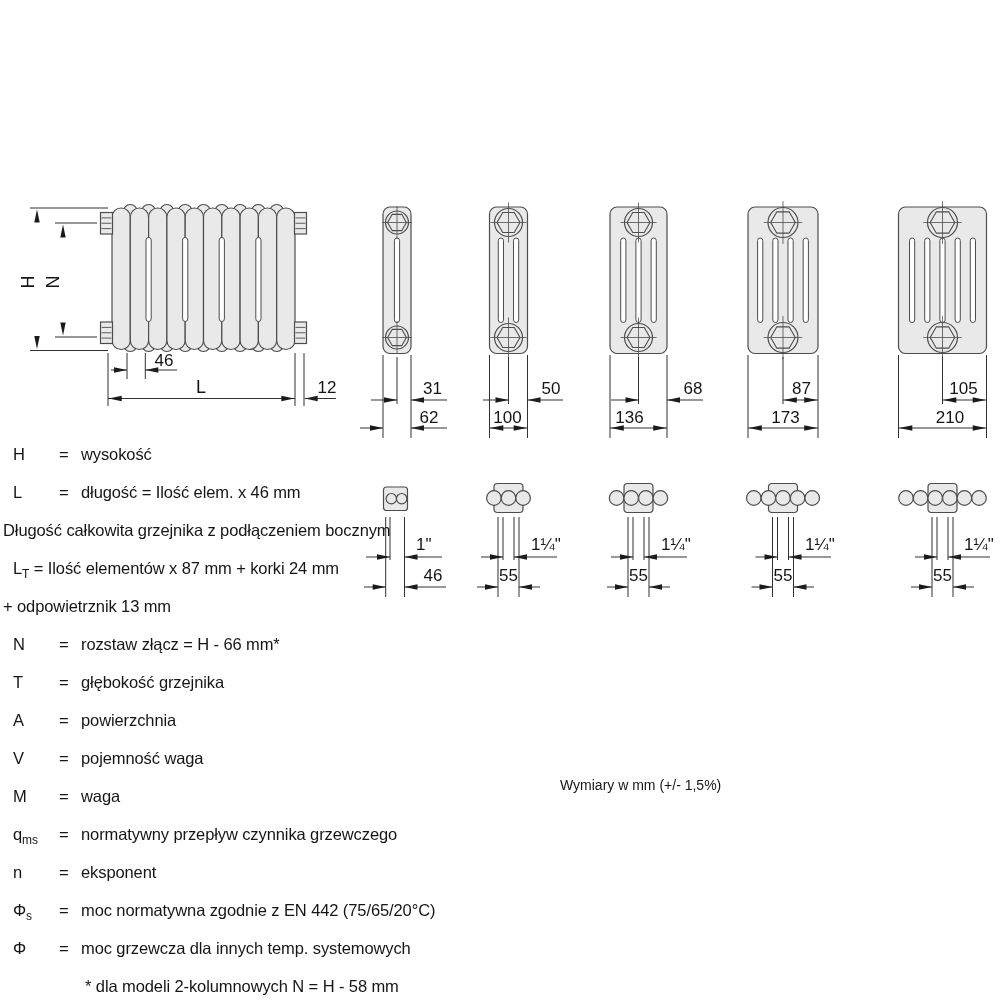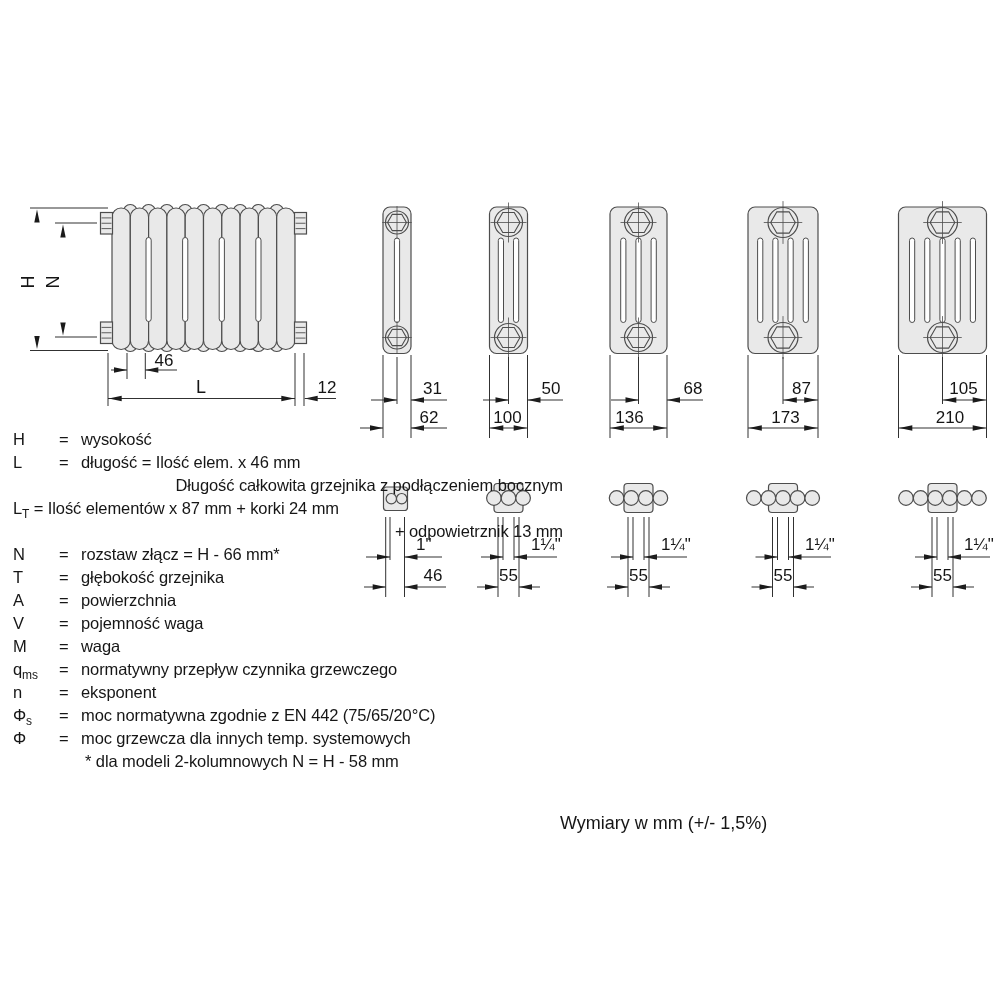--- a/index.html
+++ b/index.html
@@ -9,27 +9,27 @@
   .body{fill:#e9e9e9;stroke:#4d4d4d;stroke-width:1.2;}
   .slot{fill:#ffffff;stroke:#4d4d4d;stroke-width:1;}
   .hx{fill:none;stroke:#4d4d4d;stroke-width:1.1;}
   .cl{stroke:#4d4d4d;stroke-width:0.8;}
   .ln2{stroke:#4d4d4d;stroke-width:0.9;}
   .dl{stroke:#262626;stroke-width:0.95;fill:none;}
   .ar{fill:#1a1a1a;stroke:none;}
   .dt{font:17px "Liberation Sans",sans-serif;fill:#151515;}
   .db{font:18px "Liberation Sans",sans-serif;fill:#151515;}
   .legend{position:absolute;left:3px;top:428px;width:560px;font-size:16.5px;letter-spacing:-0.1px;}
-  .lrow{line-height:23px;white-space:nowrap;padding-left:10px;}
-  .lrow.flush{padding-left:0;text-align:right;}
+  .lrow{line-height:23px;white-space:nowrap;padding-left:10px;margin-top:15px;}
+  .lrow.flush{padding-left:0;}
   .lrow.note{padding-left:82px;}
   .sym{display:inline-block;width:46px;}
   .eq{display:inline-block;width:22px;}
   sub{font-size:12px;line-height:0;}
-  .footnote{position:absolute;left:560px;top:813px;font-size:18px;}
+  .footnote{position:absolute;left:560px;top:777px;font-size:14px;}
 </style>
 </head>
 <body>
 
 <div class="stage">
 
 <svg width="1000" height="1000" viewBox="0 0 1000 1000">
   <defs>
     <polygon id="aR" points="0,0 -13,-2.7 -13,2.7"></polygon>
     <polygon id="aL" points="0,0 13,-2.7 13,2.7"></polygon>

